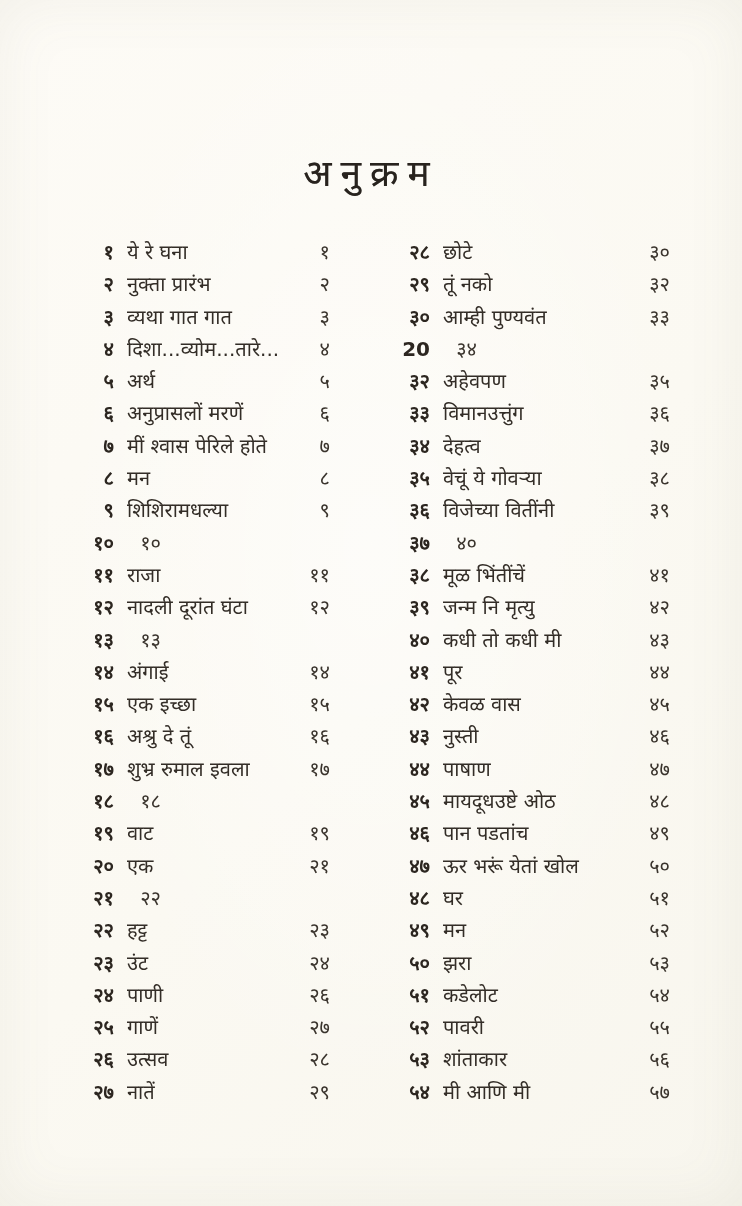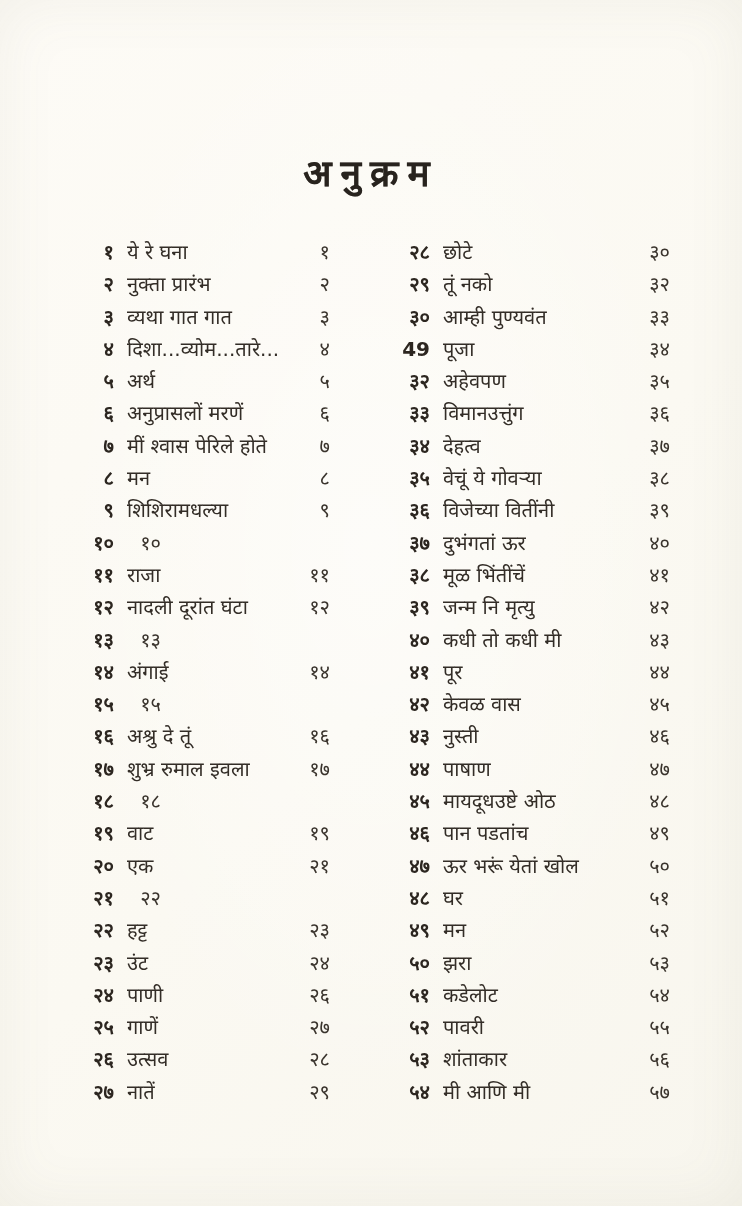--- a/index.html
+++ b/index.html
@@ -21,21 +21,21 @@
     color: #36302a;
     overflow: hidden;
   }
   .title {
     position: absolute;
     top: 146px;
     left: 0;
     right: 0;
     text-align: center;
     font-size: 37px;
-    font-weight: bold;
+    font-weight: normal;
     letter-spacing: 9px;
     color: #28231e;
     text-shadow: 0 0 0.6px rgba(40,35,30,0.55);
   }
   .toc {
     position: absolute;
     top: 236px;
     left: 80px;
     width: 590px;
     display: flex;
@@ -145,20 +145,21 @@
           <span class="no">१३</span>
           <span class="pg">१३</span>
         </div>
         <div class="row">
           <span class="no">१४</span>
           <span class="t">अंगाई</span>
           <span class="pg">१४</span>
         </div>
         <div class="row">
           <span class="no">१५</span>
+          <span class="t">एक इच्छा</span>
           <span class="pg">१५</span>
         </div>
         <div class="row">
           <span class="no">१६</span>
           <span class="t">अश्रु दे तूं</span>
           <span class="pg">१६</span>
         </div>
         <div class="row">
           <span class="no">१७</span>
           <span class="t">शुभ्र रुमाल इवला</span>
@@ -223,22 +224,21 @@
           <span class="no">२९</span>
           <span class="t">तूं नको</span>
           <span class="pg">३२</span>
         </div>
         <div class="row">
           <span class="no">३०</span>
           <span class="t">आम्ही पुण्यवंत</span>
           <span class="pg">३३</span>
         </div>
         <div class="row">
-          <span class="no">49</span>
-          <span class="t">पूजा</span>
+          <span class="no">20</span>
           <span class="pg">३४</span>
         </div>
         <div class="row">
           <span class="no">३२</span>
           <span class="t">अहेवपण</span>
           <span class="pg">३५</span>
         </div>
         <div class="row">
           <span class="no">३३</span>
           <span class="t">विमानउत्तुंग</span>
@@ -254,21 +254,20 @@
           <span class="t">वेचूं ये गोवऱ्या</span>
           <span class="pg">३८</span>
         </div>
         <div class="row">
           <span class="no">३६</span>
           <span class="t">विजेच्या वितींनी</span>
           <span class="pg">३९</span>
         </div>
         <div class="row">
           <span class="no">३७</span>
-          <span class="t">दुभंगतां ऊर</span>
           <span class="pg">४०</span>
         </div>
         <div class="row">
           <span class="no">३८</span>
           <span class="t">मूळ भिंतींचें</span>
           <span class="pg">४१</span>
         </div>
         <div class="row">
           <span class="no">३९</span>
           <span class="t">जन्म नि मृत्यु</span>

